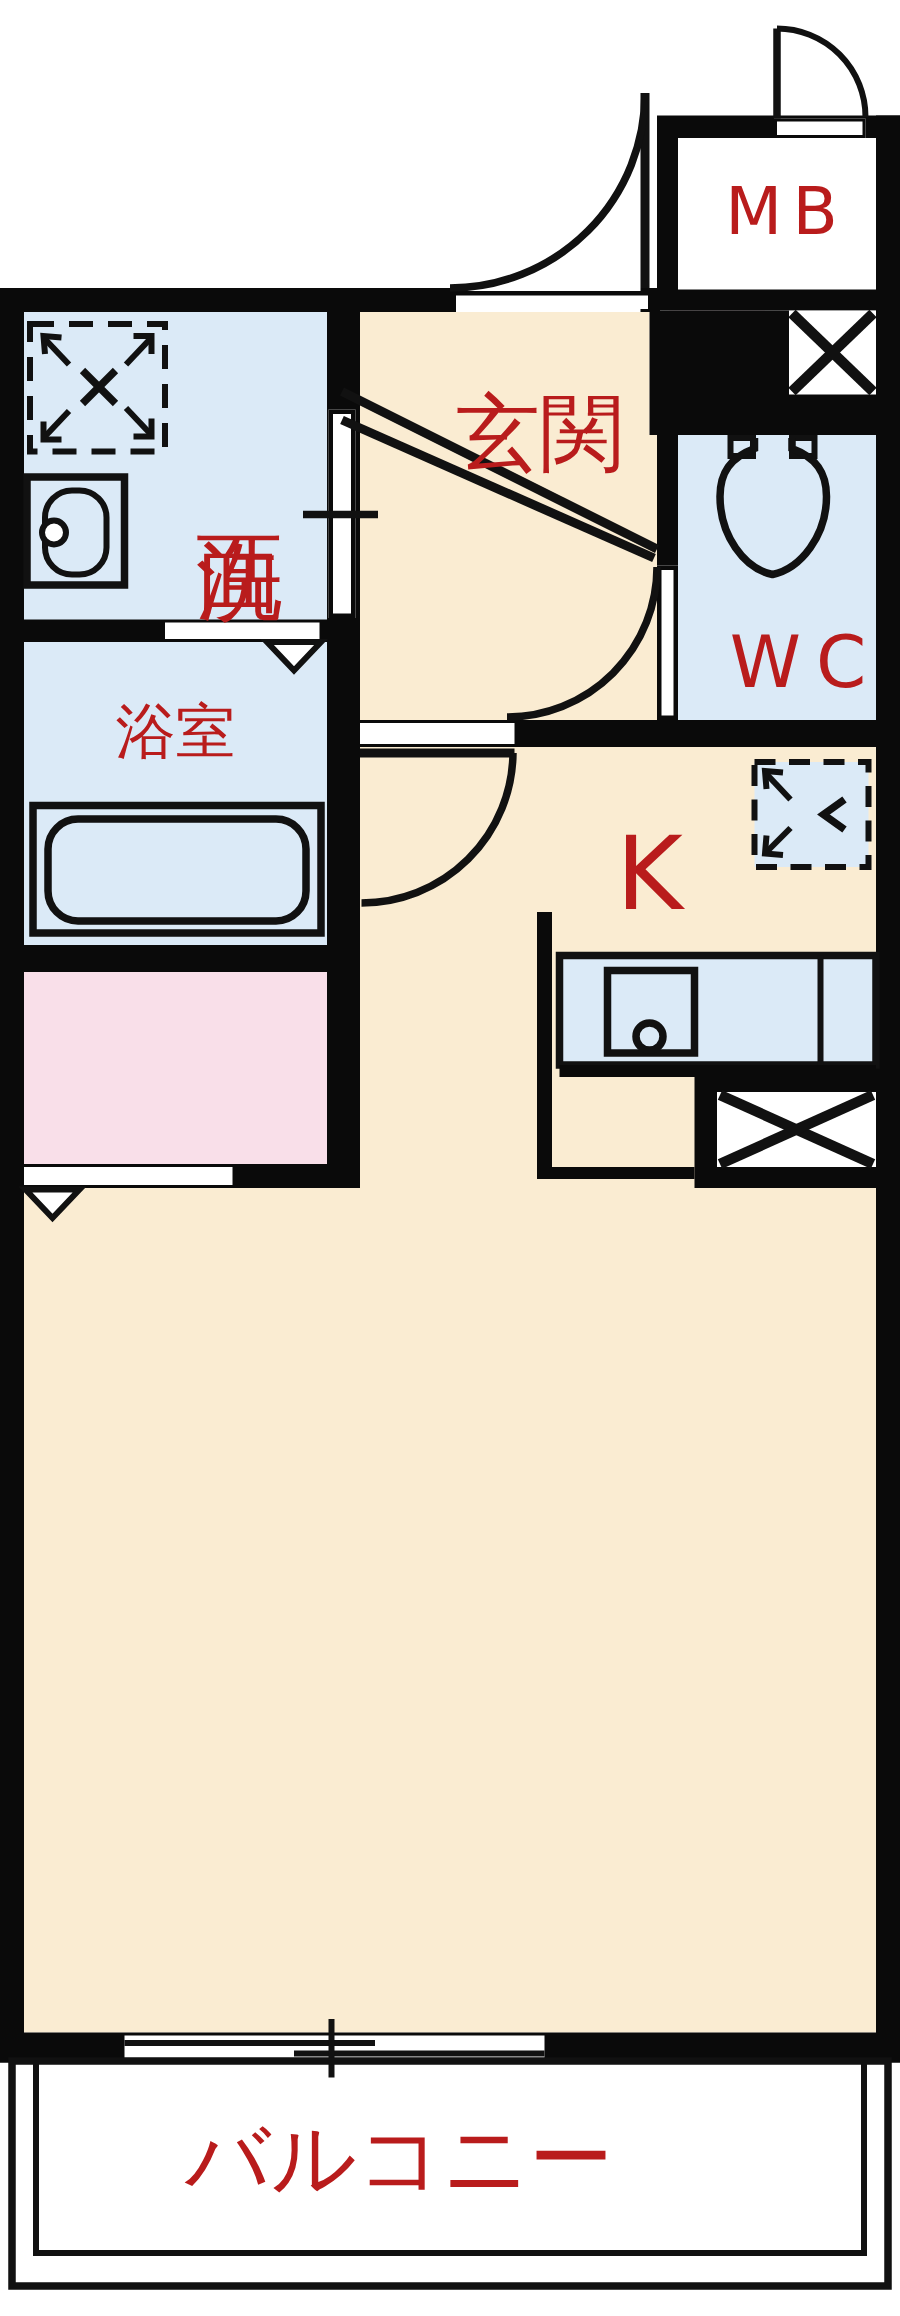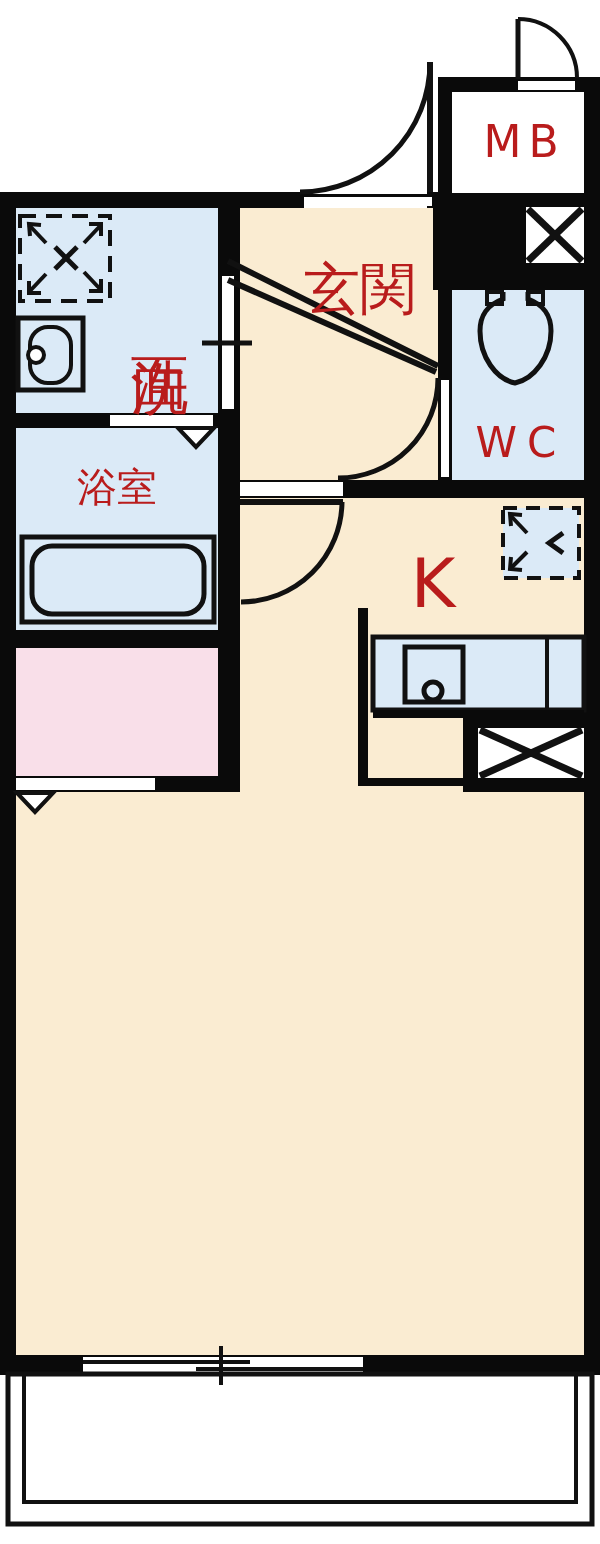--- a/index.html
+++ b/index.html
@@ -160,17 +160,18 @@
       <g>
         <rect x="8" y="1374" width="584" height="150" stroke-width="5"></rect>
         <rect x="24" y="1374" width="552" height="128" stroke-width="4"></rect>
       </g>
     </g>
   </svg>
 
   <div class="lbl" style="left:290px;top:220px;width:140px;height:68px;font-size:56px;margin-top:36px;">玄関</div>
   <div class="lbl vert" style="left:122px;top:232px;width:76px;height:160px;font-size:58px;">洗面</div>
   <div class="lbl" style="left:33px;top:450px;width:168px;height:74px;font-size:40px;">浴室</div>
-  <div class="lbl" style="left:452px;top:412px;width:128px;height:60px;font-size:42px;letter-spacing:10px;text-indent:10px;">WC</div>
+  <div class="lbl" style="left:452px;top:412px;width:128px;height:60px;font-size:48px;letter-spacing:10px;text-indent:10px;padding-left:16px;">WC</div>
   <div class="lbl" style="left:458px;top:110px;width:126px;height:62px;font-size:44px;letter-spacing:7px;text-indent:7px;">MB</div>
   <div class="lbl" style="left:398px;top:542px;width:70px;height:82px;font-size:68px;">K</div>
+  <div class="lbl" style="left:78px;top:1404px;width:376px;height:72px;font-size:56px;">バルコニー</div>
 
 </div>
 
 </body></html>

